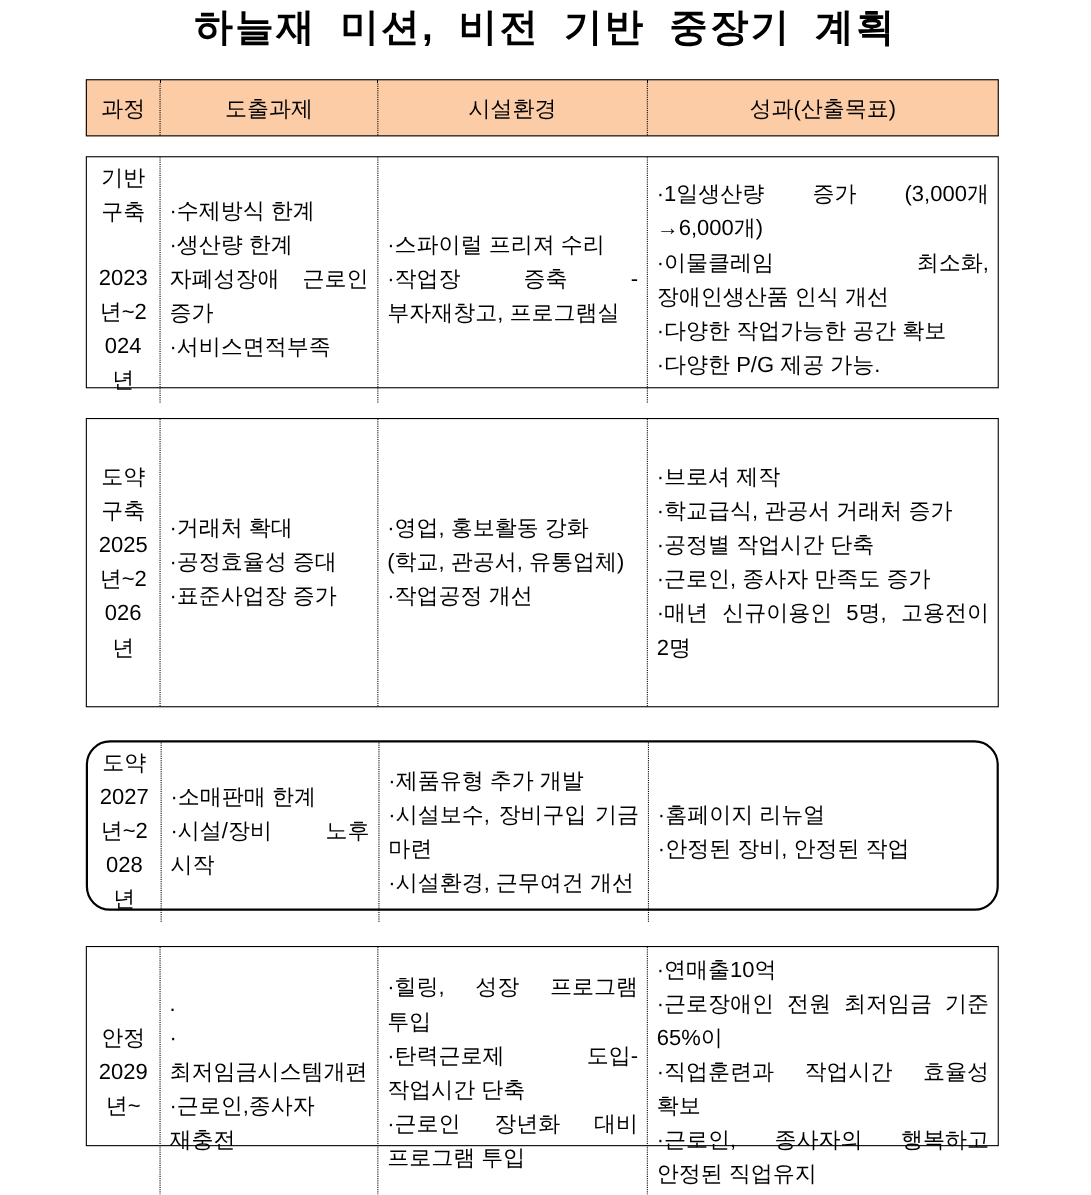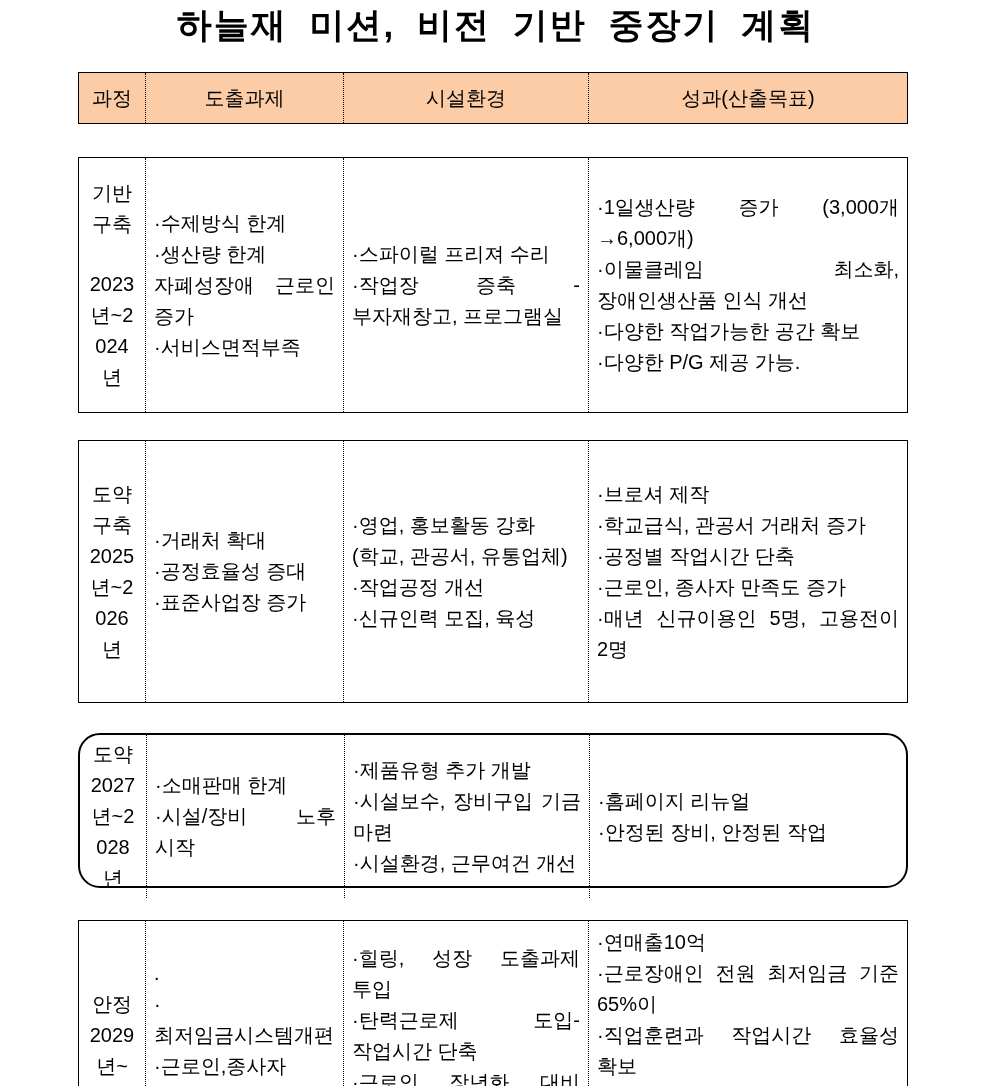--- a/index.html
+++ b/index.html
@@ -37,21 +37,21 @@
     background:var(--hdr-bg,#fbcca6);
   }
   .hdr .cell {
     display:flex; align-items:center; justify-content:center;
     font-size:20px;
   }
 
   .cell { border-left:1px dotted #000; padding:6px 8px; }
   .cell:first-child { border-left:none; }
 
-  .s1 { height:256px; margin-top:33px; }
+  .s1 { height:211px; margin-top:18px; }
   .s2 { height:263px; margin-top:27px; }
   .s3 { height:155px; margin-top:30px;border-radius:22px; }
   .s4 { height:182px; margin-top:32px; }
 
   .c-proc {
     display:flex; flex-direction:column;
     align-items:center; justify-content:center;
     text-align:center;
     font-size:20px; line-height:31px;
     padding:4px 2px;
@@ -116,21 +116,20 @@
       </div>
       <div class="cell c-body">
           <div class="line">·거래처 확대</div>
           <div class="line">·공정효율성 증대</div>
           <div class="line">·표준사업장 증가</div>
         </div>
       <div class="cell c-body">
           <div class="line">·영업, 홍보활동 강화</div>
           <div class="line">(학교, 관공서, 유통업체)</div>
           <div class="line">·작업공정 개선</div>
-          <div class="line">·신규인력 모집, 육성</div>
         </div>
       <div class="cell c-body">
           <div class="line">·브로셔 제작</div>
           <div class="line">·학교급식, 관공서 거래처 증가</div>
           <div class="line">·공정별 작업시간 단축</div>
           <div class="line">·근로인, 종사자 만족도 증가</div>
           <div class="line">·매년 신규이용인 5명, 고용전이 2명</div>
         </div>
     </div>
 
@@ -158,21 +157,21 @@
       <div class="cell c-proc">
         <div class="phase">안정</div>
         <div class="period">2029년~</div>
       </div>
       <div class="cell c-body">
           <div class="line">.</div>
           <div class="line">·최저임금시스템개편</div>
           <div class="line">·근로인,종사자 재충전</div>
         </div>
       <div class="cell c-body">
-          <div class="line">·힐링, 성장 도출과제 투입</div>
+          <div class="line">·힐링, 성장 프로그램 투입</div>
           <div class="line">·탄력근로제 도입-작업시간 단축</div>
           <div class="line">·근로인 장년화 대비 프로그램 투입</div>
         </div>
       <div class="cell c-body">
           <div class="line">·연매출10억</div>
           <div class="line">·근로장애인 전원 최저임금 기준 65%이</div>
           <div class="line">·직업훈련과 작업시간 효율성 확보</div>
           <div class="line">·근로인, 종사자의 행복하고 안정된 직업유지</div>
         </div>
     </div>

